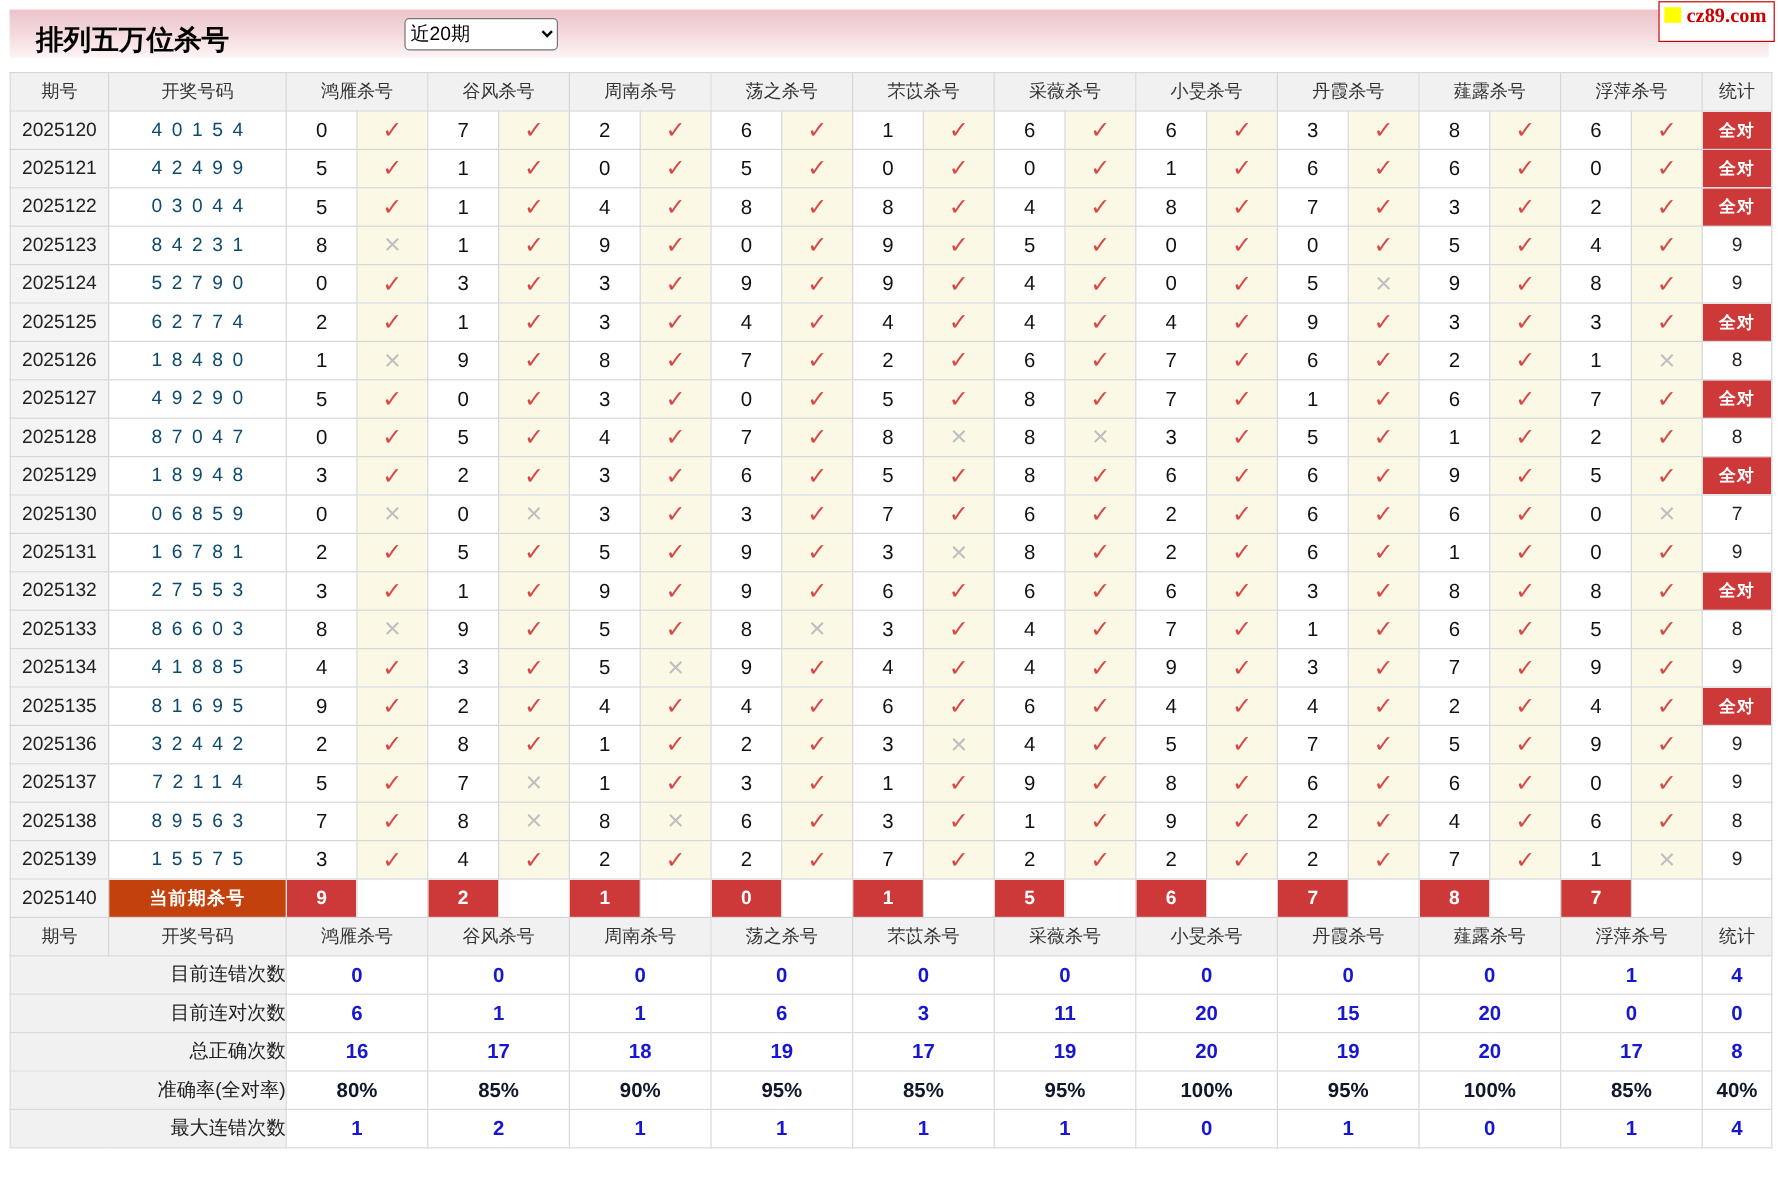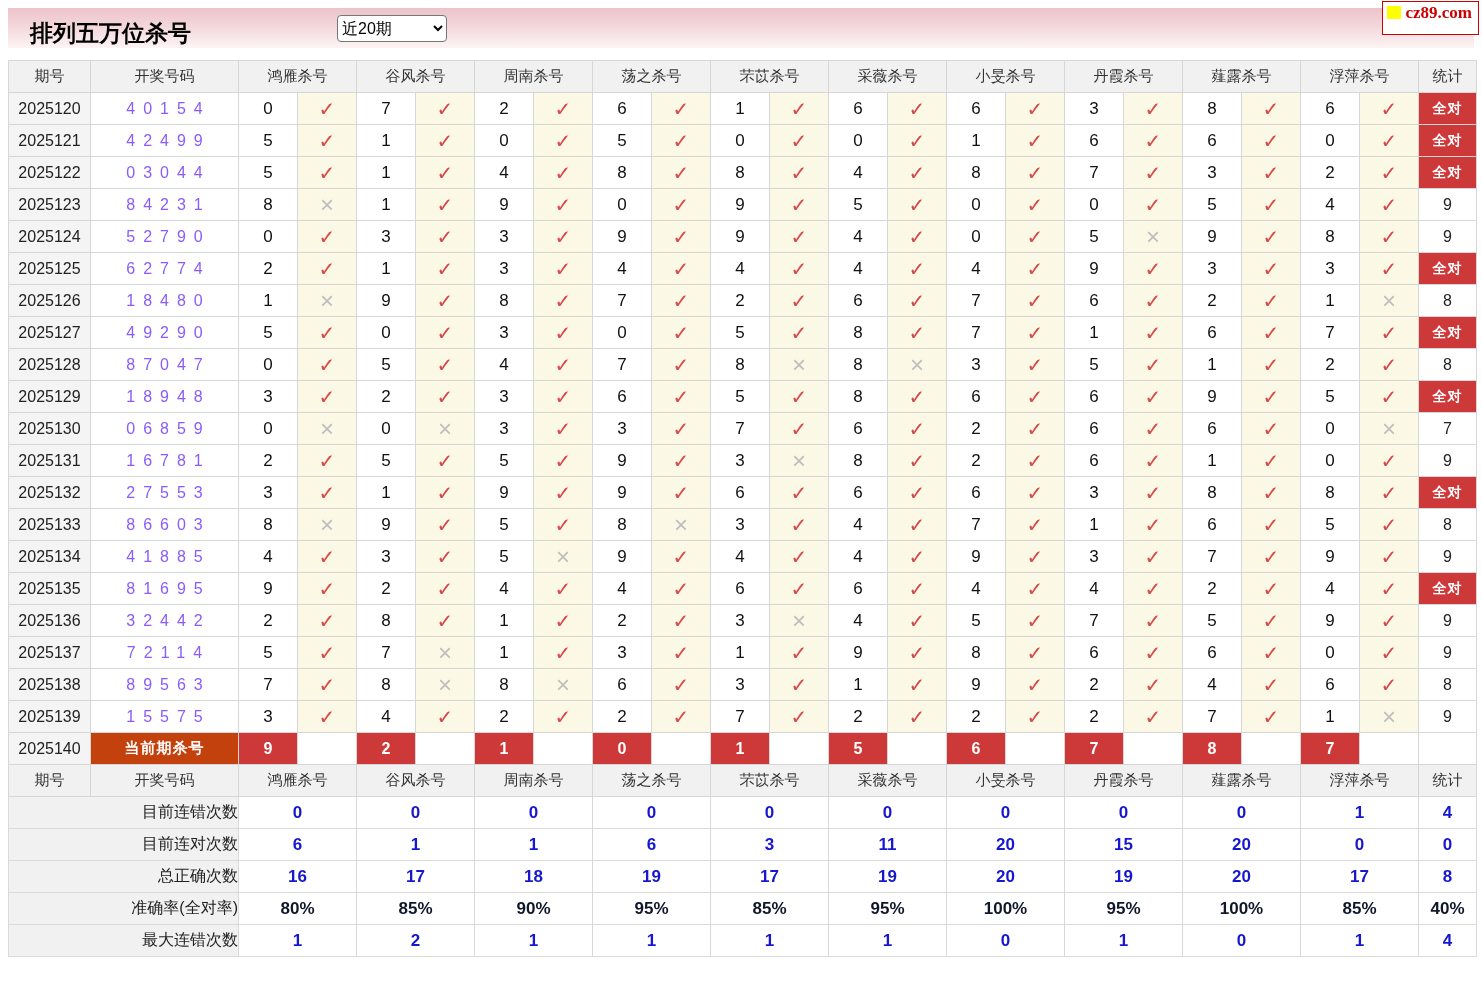--- a/index.html
+++ b/index.html
@@ -10,41 +10,41 @@
   }
   
   .topbar{
     position:absolute;left:8px;top:8px;width:1466px;height:40px;
     background:linear-gradient(180deg,#ecc3c9 0%,#f3d7da 45%,#fdf4f4 100%);
   }
   .page-title{
     position:absolute;left:22px;top:10px;font-size:23px;font-weight:bold;color:#000;
   }
   .range-select{
-    position:absolute;left:329px;top:7px;width:110px;height:27px;
+    position:absolute;left:329px;top:7px;width:128px;height:27px;
     font-size:16px;background:#fff;border:1px solid #767676;border-radius:4px;
     font-family:"Liberation Sans","DejaVu Sans",sans-serif;
   }
   
   .logo-box{
     position:absolute;top:1px;right:3px;height:20px;
     background:#fff;border:1px solid #cc0000;
     display:flex;align-items:center;gap:4px;padding:0 6px 12px 4px;z-index:5;
   }
   .logo-square{width:14px;height:13px;background:#ffff00;}
   .logo-text{color:#cc0000;font-family:"Liberation Serif","DejaVu Serif",serif;font-size:17px;font-weight:bold;line-height:1;}
   
   table{
     position:absolute;left:8px;top:60px;border-collapse:collapse;table-layout:fixed;
     font-family:"Liberation Sans","DejaVu Sans",sans-serif;
   }
   td,th{border:1px solid #d6d6d6;height:31px;text-align:center;vertical-align:middle;padding:0;overflow:hidden;white-space:nowrap;}
   th{background:#f1f1f1;font-weight:normal;font-size:15px;color:#333;}
   td.period{background:#f4f4f4;font-size:16px;color:#222;}
-  td.draw{background:#fff;color:#8b5cf6;font-size:16px;letter-spacing:8px;text-indent:8px;}
+  td.draw{background:#fff;color:#0c4a6e;font-size:16px;letter-spacing:8px;text-indent:8px;}
   td.kill{background:#fff;color:#111;font-size:17px;}
   td.mark{background:#fbf8e5;}
   td.mark.ok{color:#d94848;font-size:20px;font-weight:bold;}
   td.mark.no{color:#bfbfbf;font-size:24px;font-weight:normal;line-height:0;}
   td.stat{background:#fff;color:#222;font-size:16px;}
   td.stat.allok{background:#cd3838;color:#fff;font-size:14px;font-weight:bold;letter-spacing:1px;}
   td.cur-label{background:#c2410c;color:#fff;font-size:15px;font-weight:bold;letter-spacing:1px;}
   td.cur-kill{background:#cd3838;color:#fff;font-size:16px;font-weight:bold;}
   td.cur-empty{background:#fff;}
   tr.stats-row td{border-color:#d9d9d9;}

